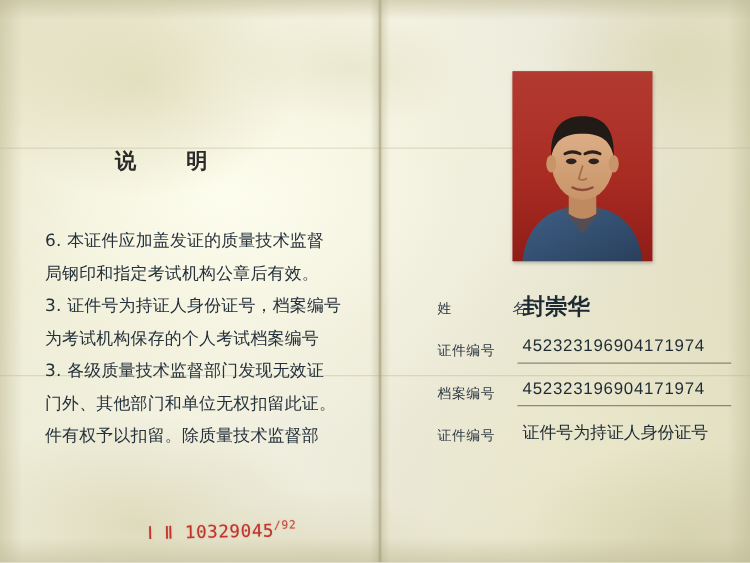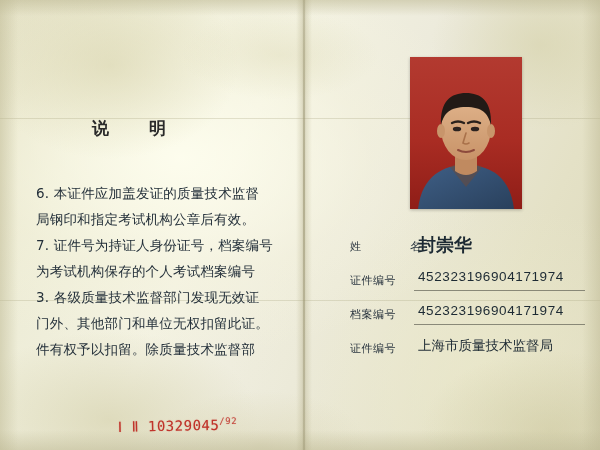--- a/index.html
+++ b/index.html
@@ -216,21 +216,21 @@
   <div class="edge-left"></div>
   <div class="edge-right"></div>
 
   <div class="left-page">
 
     <div class="notice-title">说　　明</div>
 
     <div class="notice-body">
       <div class="notice-line">6. 本证件应加盖发证的质量技术监督</div>
       <div class="notice-line">局钢印和指定考试机构公章后有效。</div>
-      <div class="notice-line">7. 证件号为持证人身份证号，档案编号</div>
+      <div class="notice-line">3. 证件号为持证人身份证号，档案编号</div>
       <div class="notice-line">为考试机构保存的个人考试档案编号</div>
       <div class="notice-line">3. 各级质量技术监督部门发现无效证</div>
       <div class="notice-line">门外、其他部门和单位无权扣留此证。</div>
       <div class="notice-line">件有权予以扣留。除质量技术监督部</div>
     </div>
 
     <div class="serial">
       <span>Ⅰ Ⅱ 10329045</span><span class="sup">/92</span>
     </div>
   </div>
@@ -295,21 +295,21 @@
       </div>
 
       <div class="field-row">
         <div class="field-label">档案编号</div>
         <div class="field-value num">452323196904171974</div>
         <div class="field-underline"></div>
       </div>
 
       <div class="field-row">
         <div class="field-label">证件编号</div>
-        <div class="field-value">上海市质量技术监督局</div>
+        <div class="field-value">证件号为持证人身份证号</div>
       </div>
 
     </div>
   </div>
 
   <div class="fold"></div>
   <div class="fold2"></div>
 
 </div>
 

